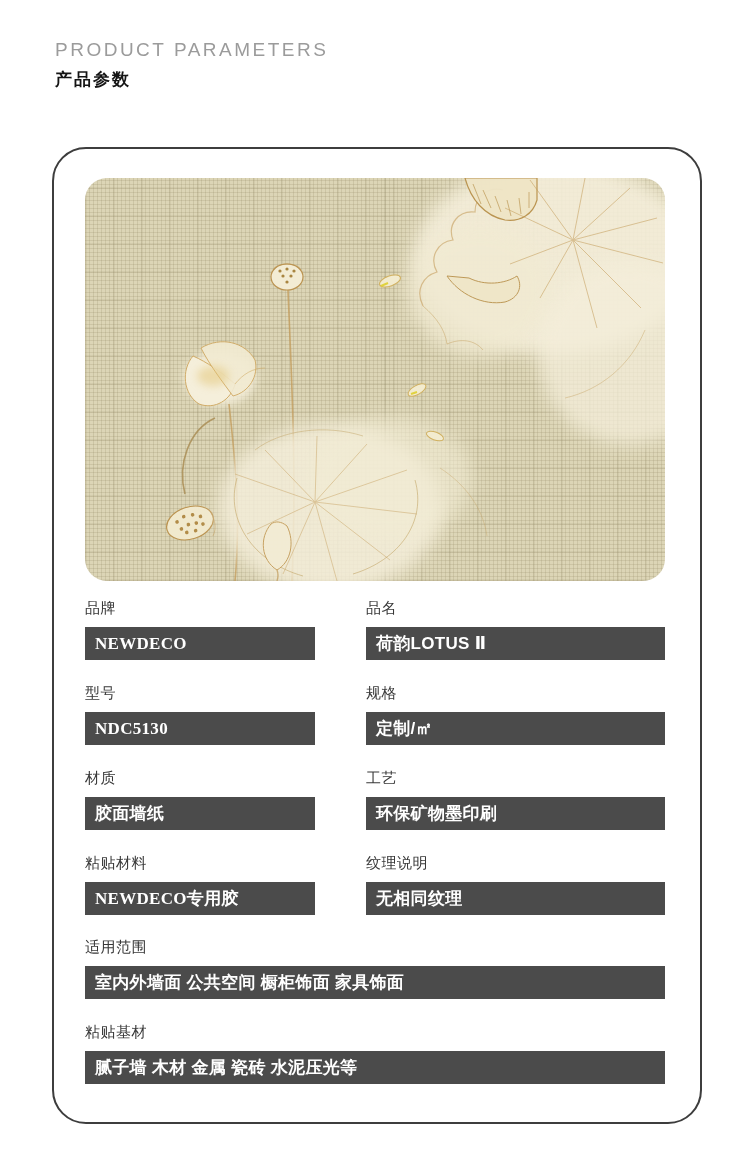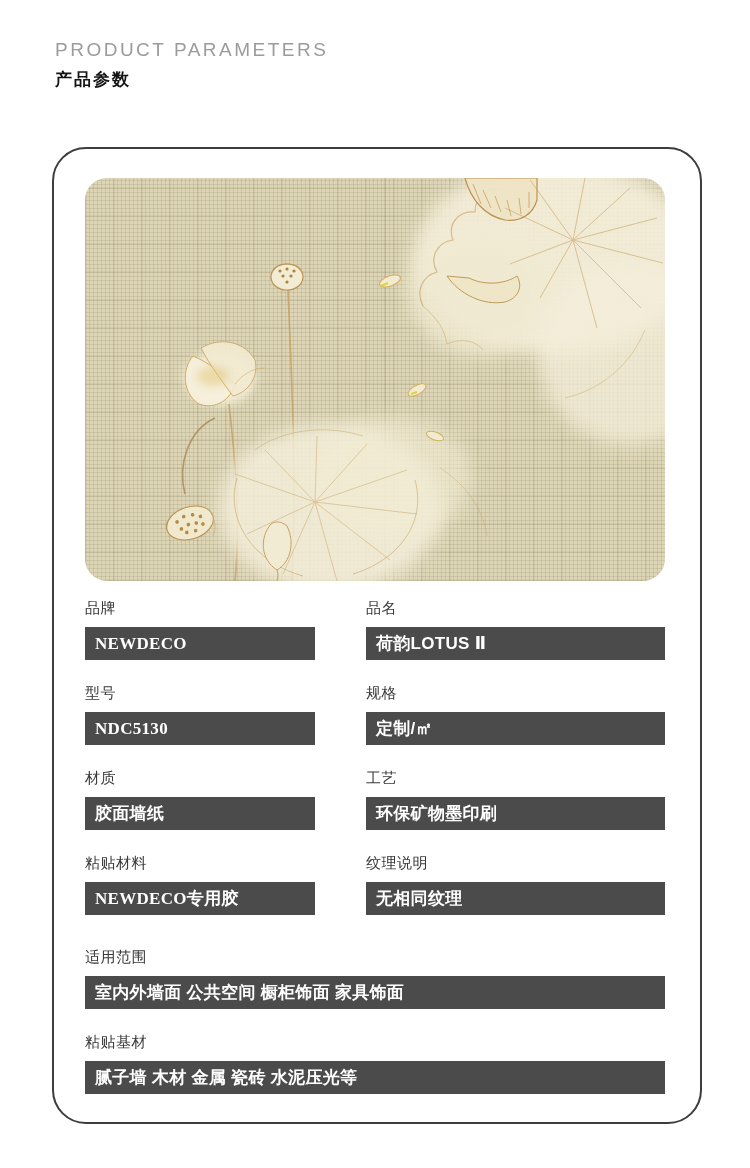--- a/index.html
+++ b/index.html
@@ -29,21 +29,21 @@
       repeating-linear-gradient(90deg, rgba(148,138,102,.22) 0 1px, transparent 1px 4px),
       repeating-linear-gradient(0deg,  rgba(148,138,102,.22) 0 1px, transparent 1px 4px),
       repeating-linear-gradient(90deg, rgba(125,114,78,.10) 0 2px, transparent 2px 28px),
       repeating-linear-gradient(0deg,  rgba(125,114,78,.10) 0 2px, transparent 2px 28px);
   }
   .artwork svg{position:absolute;left:0;top:0;width:100%;height:100%;display:block;}
   
   .params{position:absolute;left:85px;top:596px;width:580px;}
   .prow{display:flex;column-gap:51px;}
   .prow + .prow{margin-top:21px;}
-  .prow.gap-lg{margin-top:30px;}
+  .prow.gap-lg{margin-top:20px;}
   .field{display:block;}
   .col-a{width:230px;font-family:Liberation Serif, serif;}
   .col-b{width:299px;}
   .full{width:580px;}
   .plabel{font-size:15px;color:#383838;line-height:24px;letter-spacing:.5px;}
   .pbar{
     margin-top:7px;height:33px;background:#4b4b4b;
     display:flex;align-items:center;padding:16px 10px;box-sizing:border-box;
   }
   .pbar span{color:#ffffff;font-size:17px;font-weight:700;letter-spacing:.3px;white-space:nowrap;}

